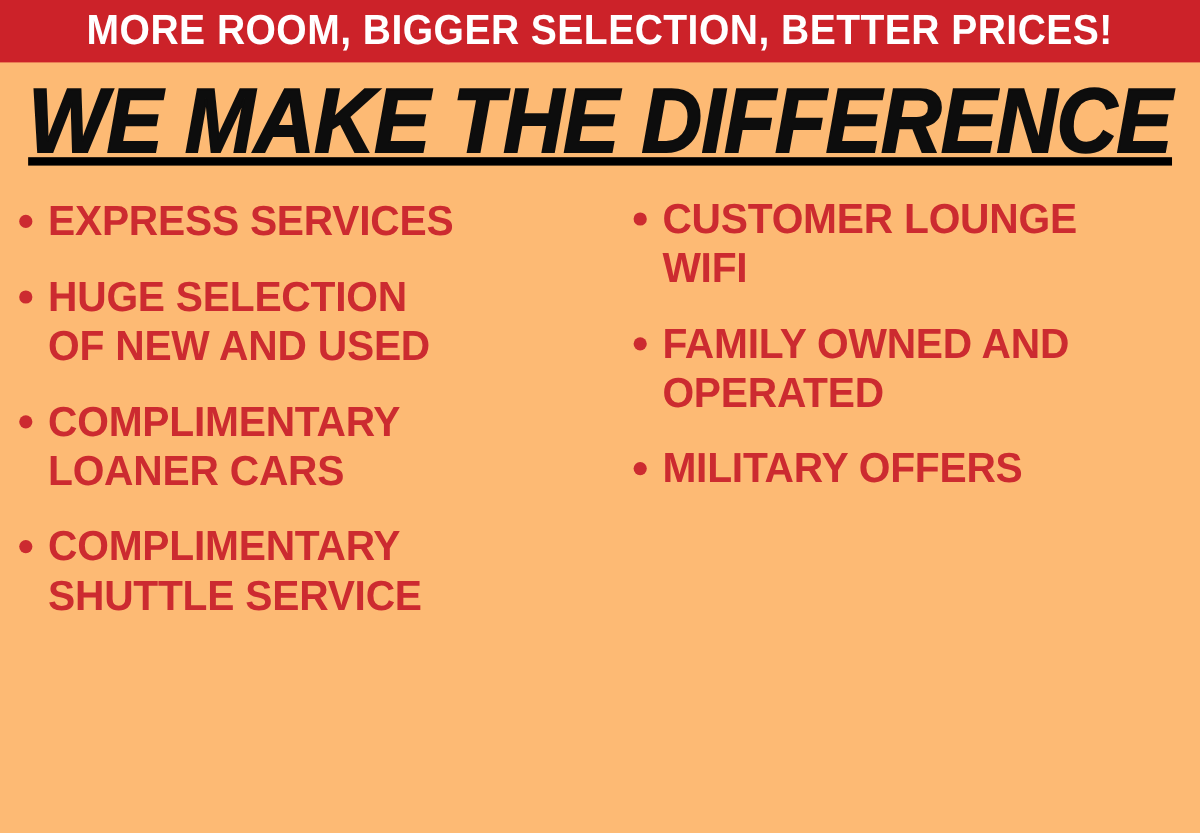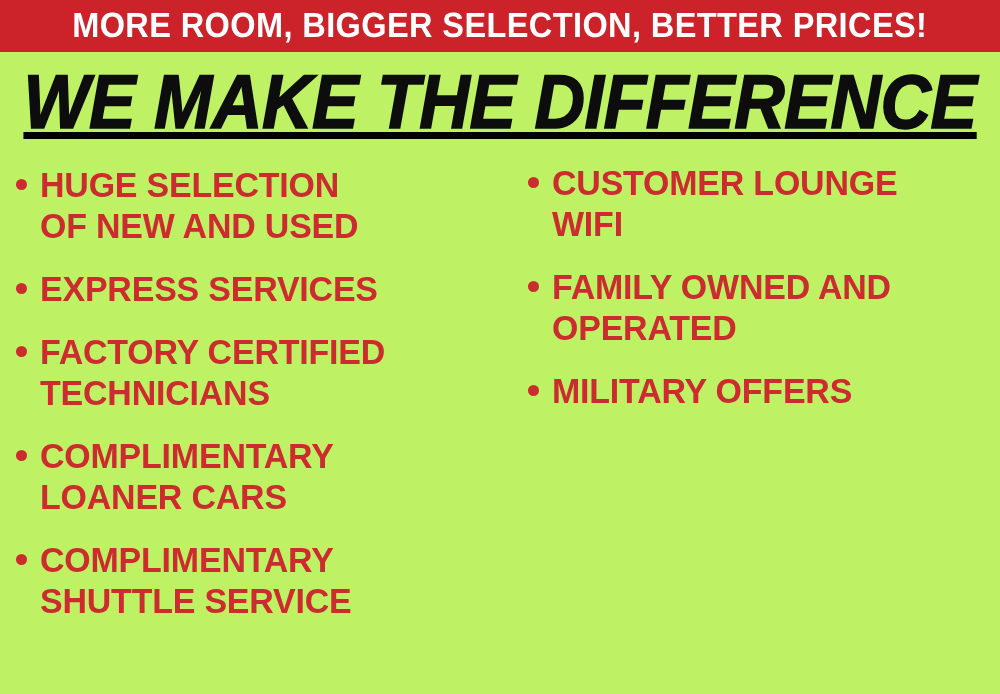--- a/index.html
+++ b/index.html
@@ -8,21 +8,21 @@
     padding: 0;
     background: #ffffff;
   }
   body {
     font-family: "Liberation Sans", "DejaVu Sans", sans-serif;
   }
   .poster {
     position: relative;
     width: 1000px;
     height: 694px;
-    background: #bef264;
+    background: #fdba74;
     overflow: hidden;
     box-sizing: border-box;
   }
 
   
   .banner {
     position: absolute;
     left: 0;
     top: 0;
     width: 1000px;
@@ -138,34 +138,29 @@
   <div class="headline-wrap">
     <div class="headline">WE MAKE THE DIFFERENCE</div>
   </div>
 
   <div class="columns">
 
     <div class="col col-left">
 
       <div class="bullet-item">
         <span class="bullet-dot"></span>
+        <span class="bullet-label">EXPRESS SERVICES</span>
+      </div>
+
+      <div class="bullet-item">
+        <span class="bullet-dot"></span>
         <span class="bullet-label">HUGE SELECTION
 OF NEW AND USED</span>
       </div>
 
-      <div class="bullet-item">
-        <span class="bullet-dot"></span>
-        <span class="bullet-label">EXPRESS SERVICES</span>
-      </div>
-
-      <div class="bullet-item">
-        <span class="bullet-dot"></span>
-        <span class="bullet-label">FACTORY CERTIFIED
-TECHNICIANS</span>
-      </div>
 
       <div class="bullet-item">
         <span class="bullet-dot"></span>
         <span class="bullet-label">COMPLIMENTARY
 LOANER CARS</span>
       </div>
 
       <div class="bullet-item">
         <span class="bullet-dot"></span>
         <span class="bullet-label">COMPLIMENTARY

